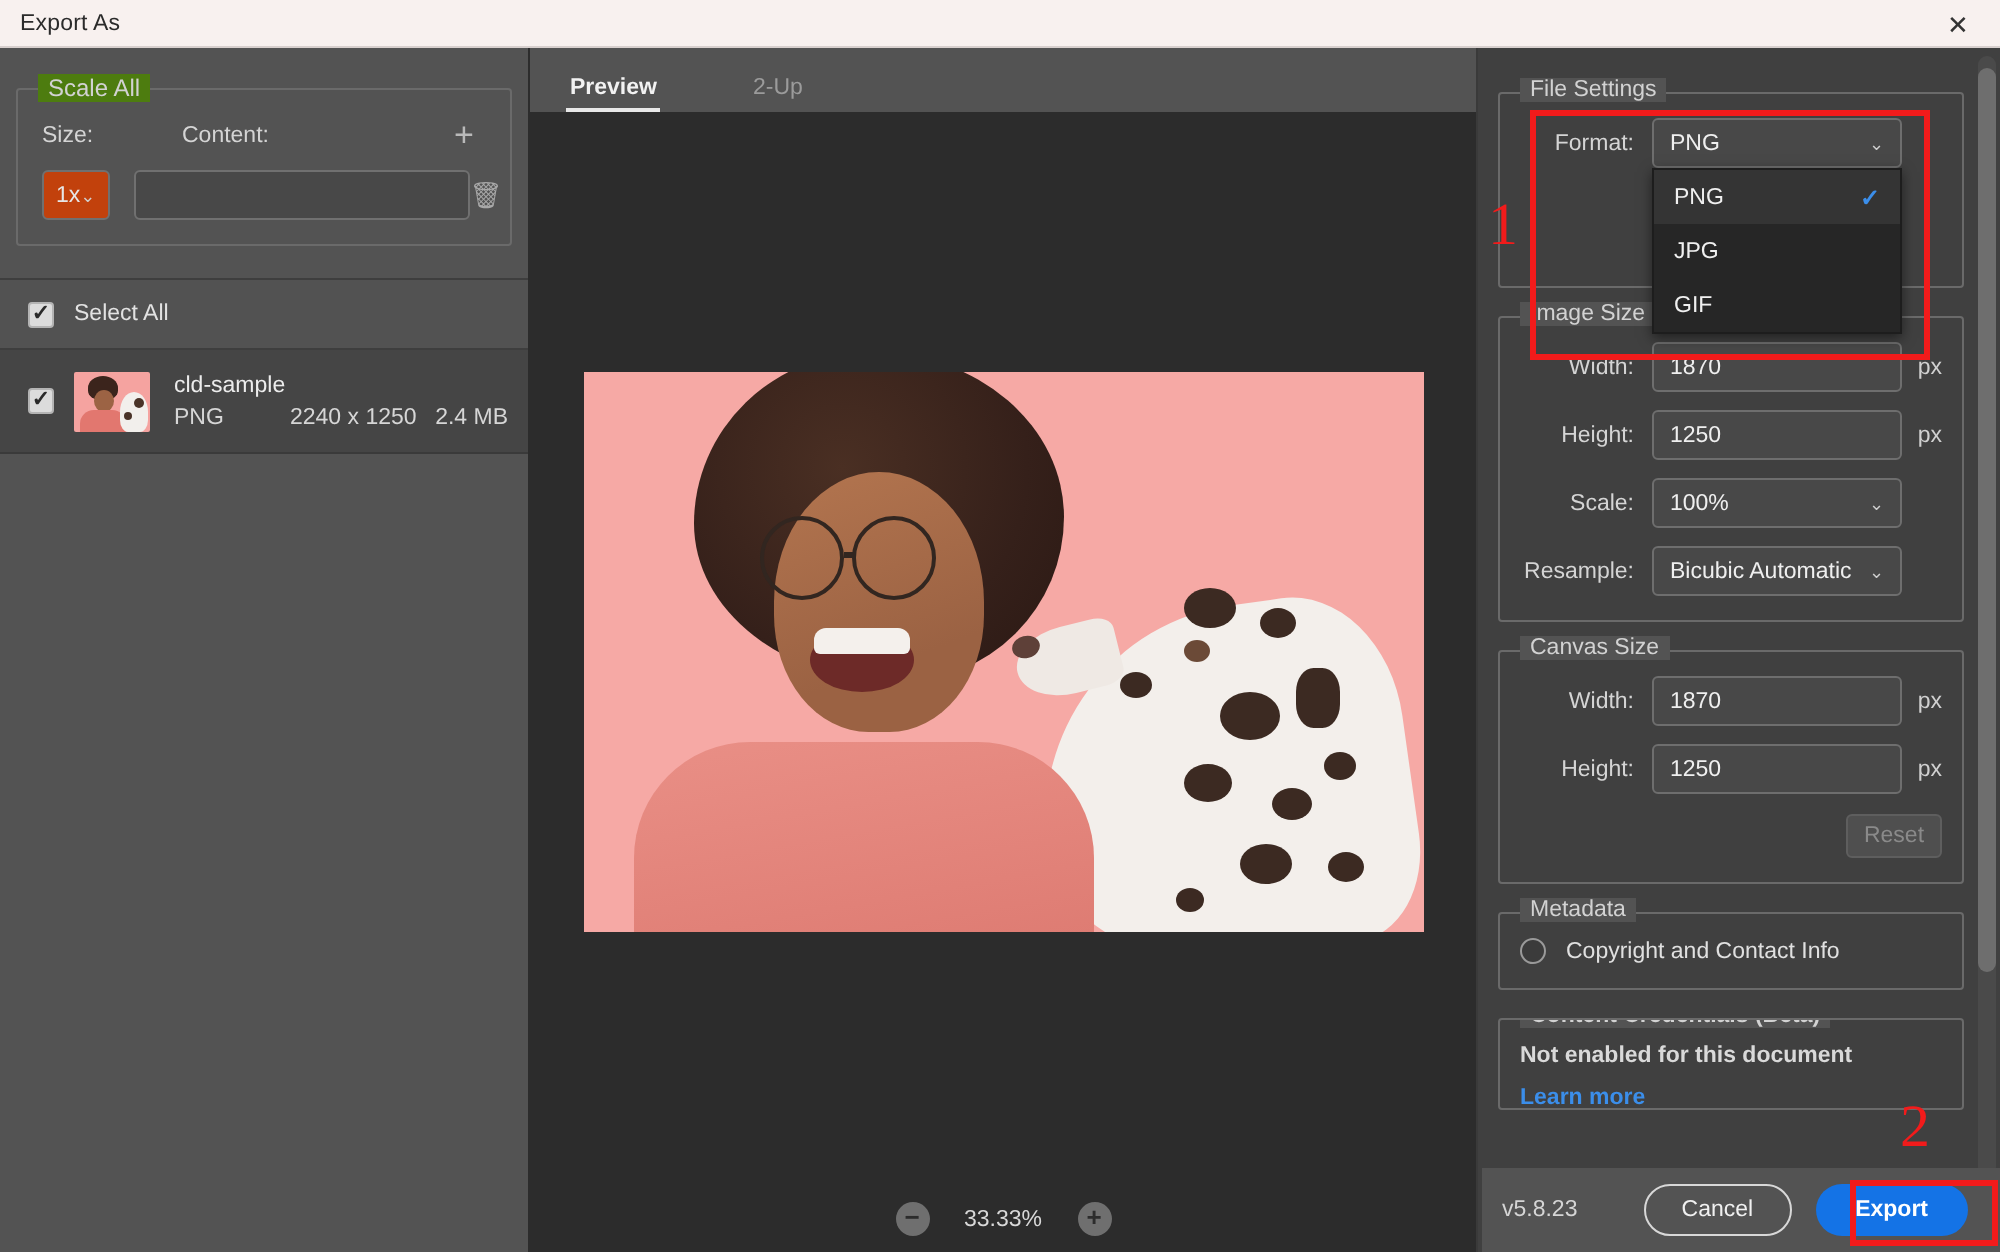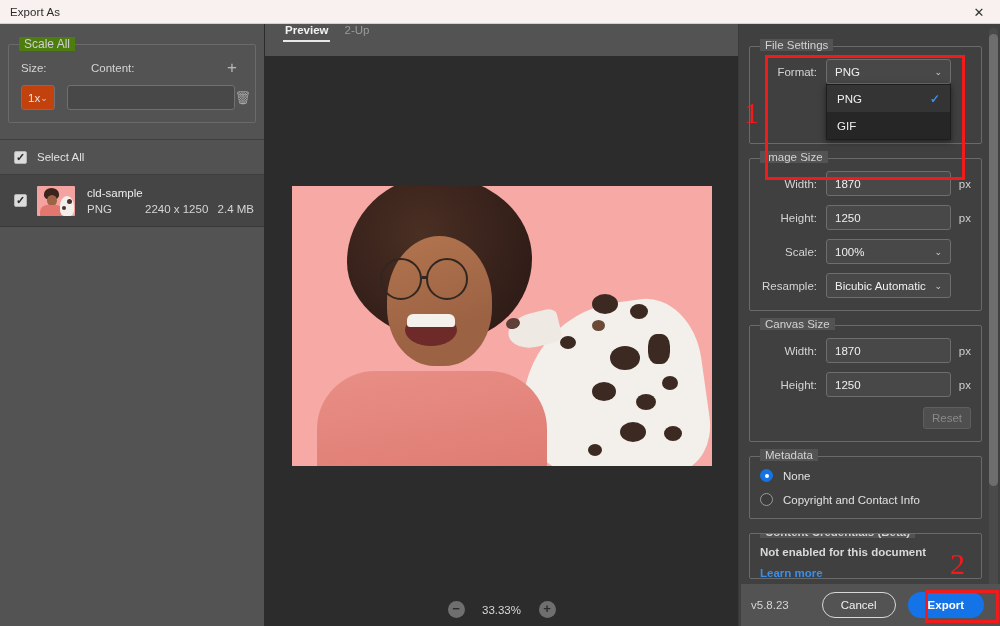--- a/index.html
+++ b/index.html
@@ -105,21 +105,21 @@
   .file-line2 { display: flex; font-size: 11.5px; color: #d6d6d6; }
   .file-fmt { width: 58px; }
   .file-dims { flex: 1; }
   .file-size { text-align: right; }
 
   
   .center-panel {
     flex: 1; position: relative; background: #535353;
     display: flex; flex-direction: column;
   }
-  .tabs { height: 32px; display: flex; align-items: flex-start; padding-left: 12px; }
+  .tabs { height: 32px; display: flex; align-items: flex-end; padding-left: 12px; gap: 32px; }
   .tab {
     font-size: 11.5px; color: #9b9b9b; padding: 0 8px 6px 8px; cursor: pointer;
     position: relative;
   }
   .tab.active { color: #f2f2f2; font-weight: bold; }
   .tab.active::after {
     content: ""; position: absolute; left: 6px; right: 6px; bottom: 0;
     height: 2px; background: #e8e8e8;
   }
   .preview-area {
@@ -408,20 +408,23 @@
           <div class="field-ctl">
             <span>PNG</span>
             <span class="chev">⌄</span>
           </div>
           <div class="dropdown-pop">
             <div class="dd-item selected">
               <span>PNG</span>
               <span class="dd-check">✓</span>
             </div>
             <div class="dd-item">
+              <span>JPG</span>
+            </div>
+            <div class="dd-item">
               <span>GIF</span>
             </div>
           </div>
         </div>
         <span class="unit"></span>
       </div>
       <div style="height:38px;"></div>
     </div>
 
     <div class="r-group">
@@ -474,24 +477,20 @@
         </div>
         <span class="unit">px</span>
       </div>
       <div class="reset-row">
         <div class="reset-btn">Reset</div>
       </div>
     </div>
 
     <div class="r-group">
       <span class="r-legend">Metadata</span>
-      <div class="radio-row">
-        <div class="radio on"></div>
-        <span class="radio-label">None</span>
-      </div>
       <div class="radio-row">
         <div class="radio"></div>
         <span class="radio-label">Copyright and Contact Info</span>
       </div>
     </div>
 
     <div class="r-group" style="overflow:hidden; height:46px;font-weight:bold;">
       <span class="r-legend">Content Credentials (Beta)</span>
       <div class="cc-text">Not enabled for this document</div>
       <div class="cc-link">Learn more</div>

